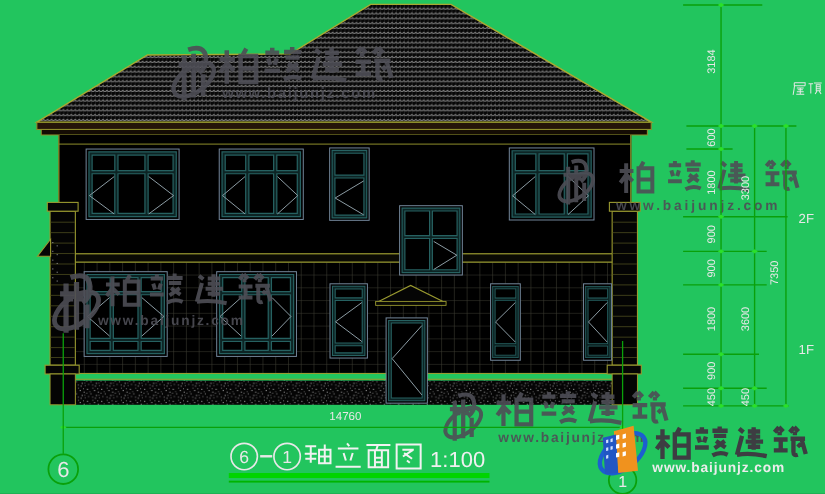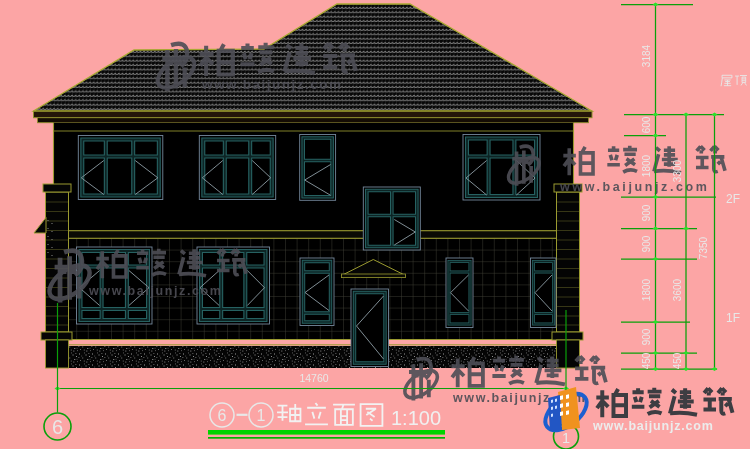--- a/index.html
+++ b/index.html
@@ -1,16 +1,16 @@
 <!DOCTYPE html>
 <html><head>
 <meta charset="utf-8">
 <style>
 html,body{margin:0;padding:0;background:#000;}
-#page{position:relative;width:750px;height:449px;background:#fca5a5;overflow:hidden;
+#page{position:relative;width:750px;height:449px;background:#22c55e;overflow:hidden;
 font-family:"Liberation Sans",sans-serif;}
 svg{position:absolute;top:0;left:0;}
 text{font-family:"Liberation Sans",sans-serif;}
 </style>
 </head>
 <body>
 <div id="page">
 <svg width="750" height="449" viewBox="0 0 750 449">
 <defs>
 <pattern id="tiles" width="3.6" height="4.4" patternUnits="userSpaceOnUse">

